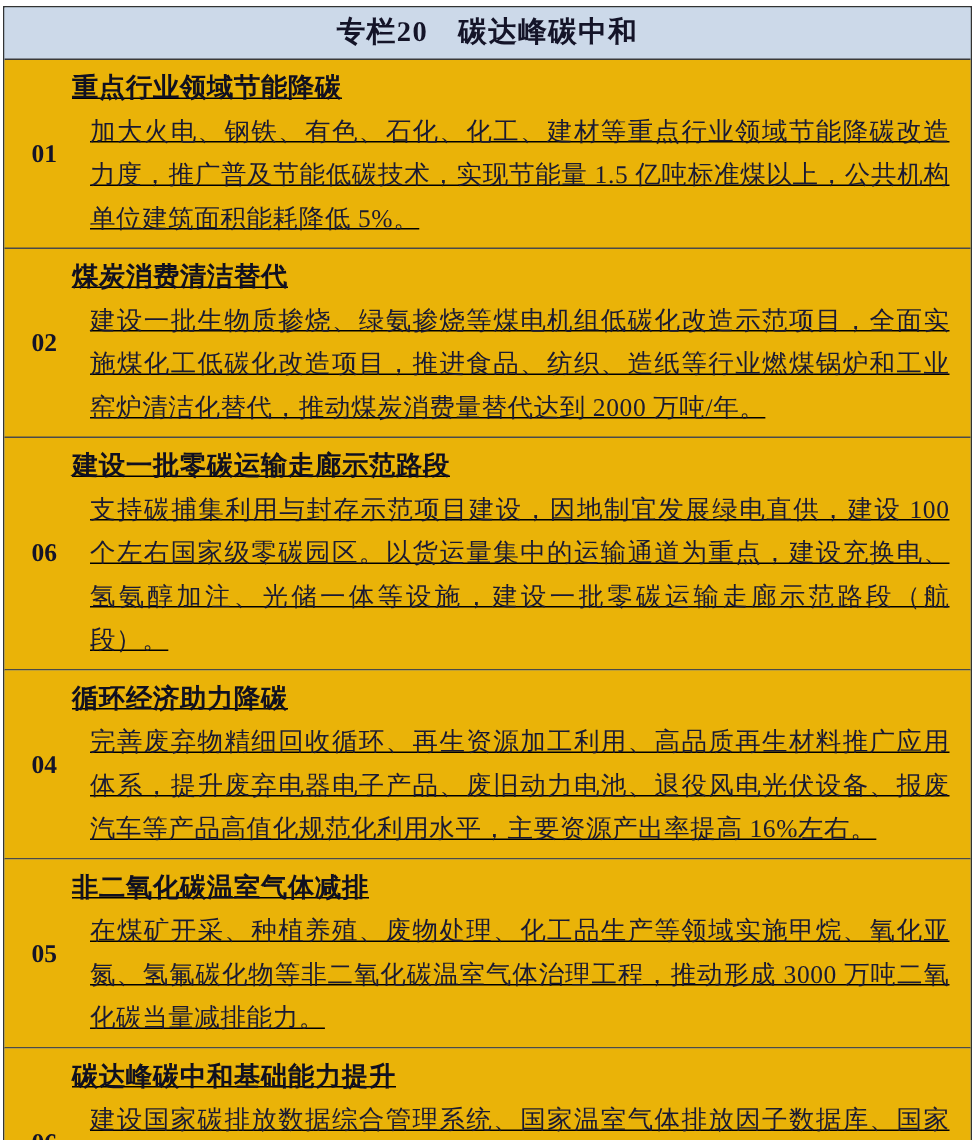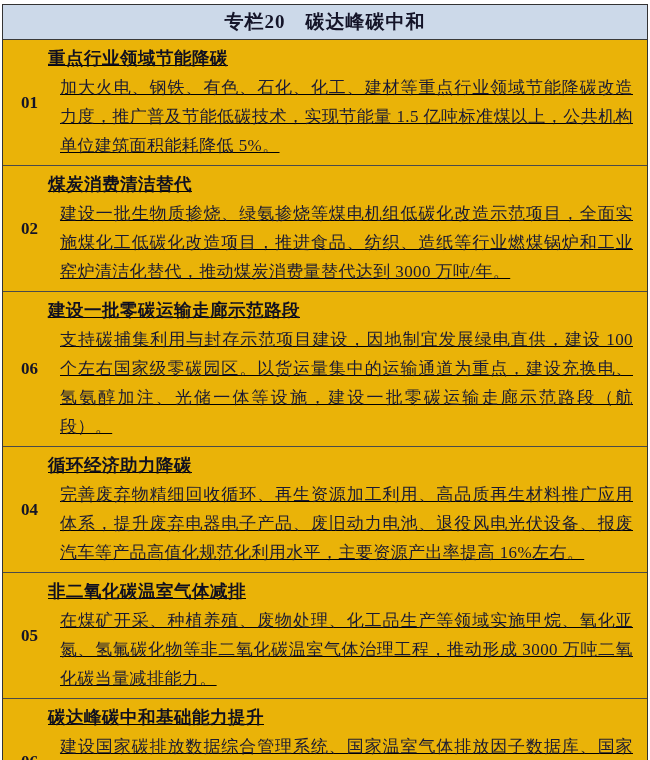--- a/index.html
+++ b/index.html
@@ -85,21 +85,21 @@
       <div class="content">
         <div class="heading">重点行业领域节能降碳</div>
         <div class="body-text">加大火电、钢铁、有色、石化、化工、建材等重点行业领域节能降碳改造力度，推广普及节能低碳技术，实现节能量 1.5 亿吨标准煤以上，公共机构单位建筑面积能耗降低 5%。</div>
       </div>
     </div>
 
     <div class="section">
       <div class="num">02</div>
       <div class="content">
         <div class="heading">煤炭消费清洁替代</div>
-        <div class="body-text">建设一批生物质掺烧、绿氨掺烧等煤电机组低碳化改造示范项目，全面实施煤化工低碳化改造项目，推进食品、纺织、造纸等行业燃煤锅炉和工业窑炉清洁化替代，推动煤炭消费量替代达到 3000 万吨/年。</div>
+        <div class="body-text">建设一批生物质掺烧、绿氨掺烧等煤电机组低碳化改造示范项目，全面实施煤化工低碳化改造项目，推进食品、纺织、造纸等行业燃煤锅炉和工业窑炉清洁化替代，推动煤炭消费量替代达到 2000 万吨/年。</div>
       </div>
     </div>
 
     <div class="section">
       <div class="num">06</div>
       <div class="content">
         <div class="heading">建设一批零碳运输走廊示范路段</div>
         <div class="body-text">支持碳捕集利用与封存示范项目建设，因地制宜发展绿电直供，建设 100 个左右国家级零碳园区。以货运量集中的运输通道为重点，建设充换电、氢氨醇加注、光储一体等设施，建设一批零碳运输走廊示范路段（航段）。</div>
       </div>
     </div>

